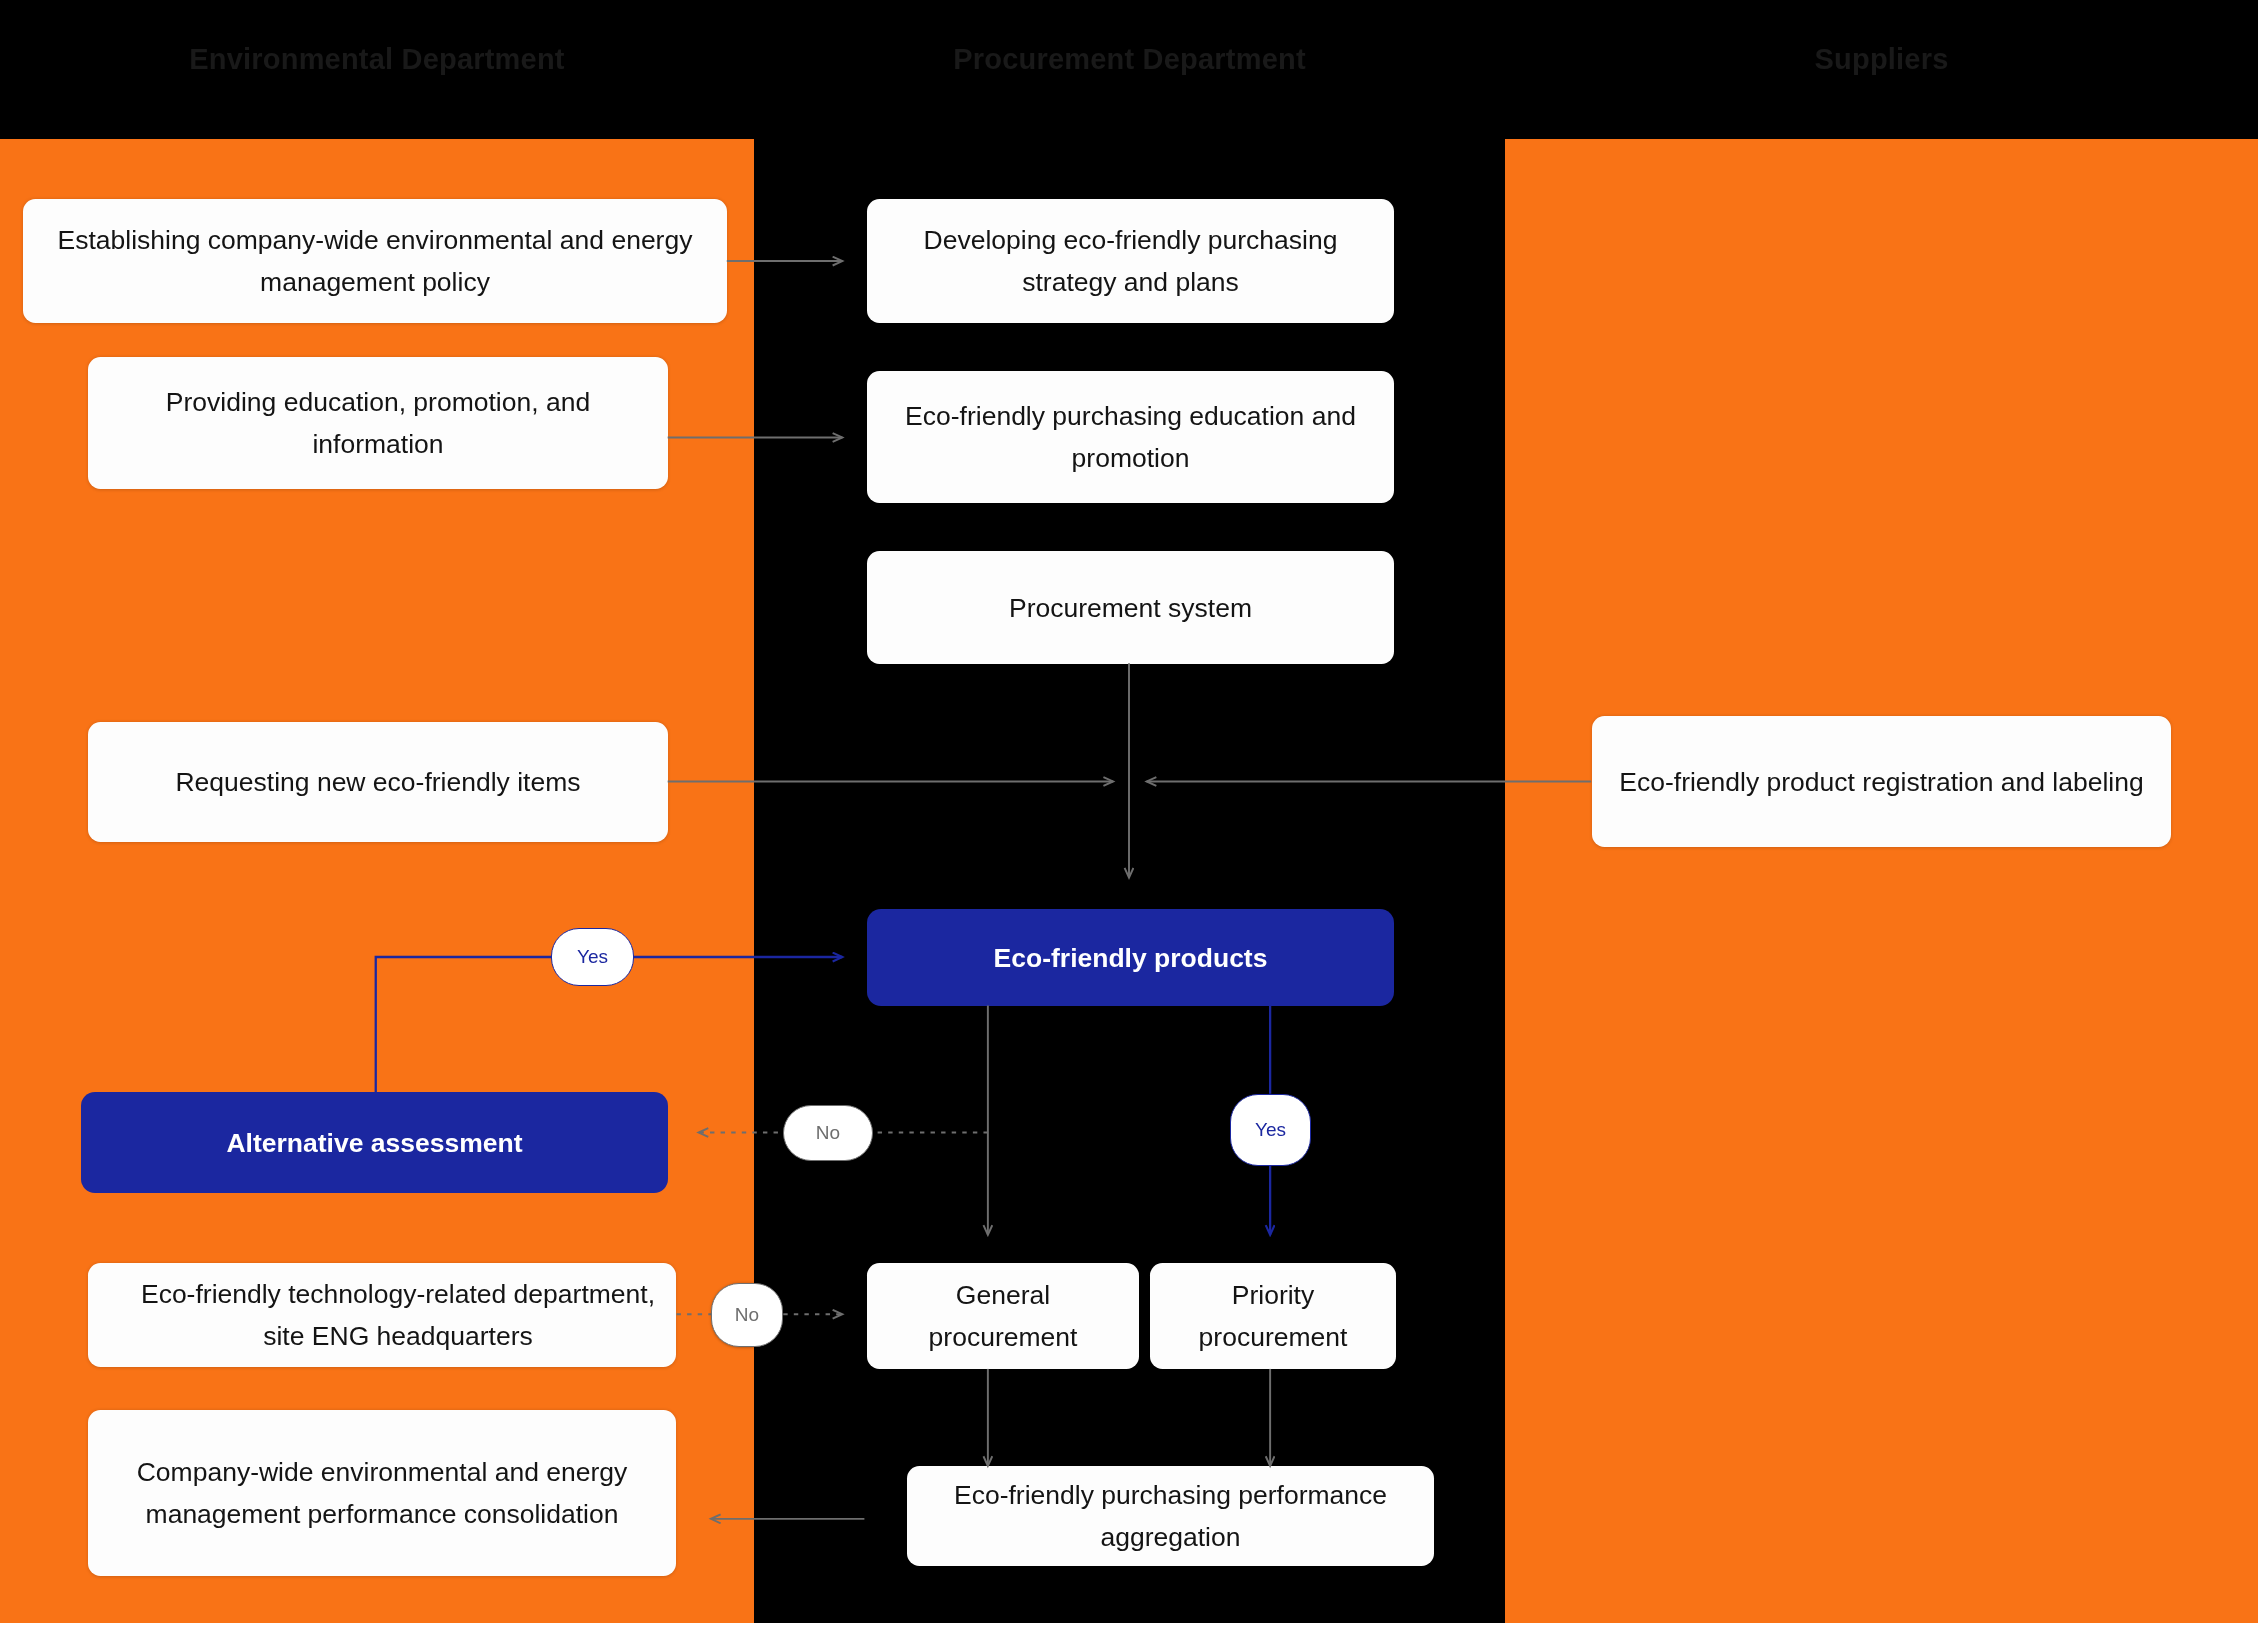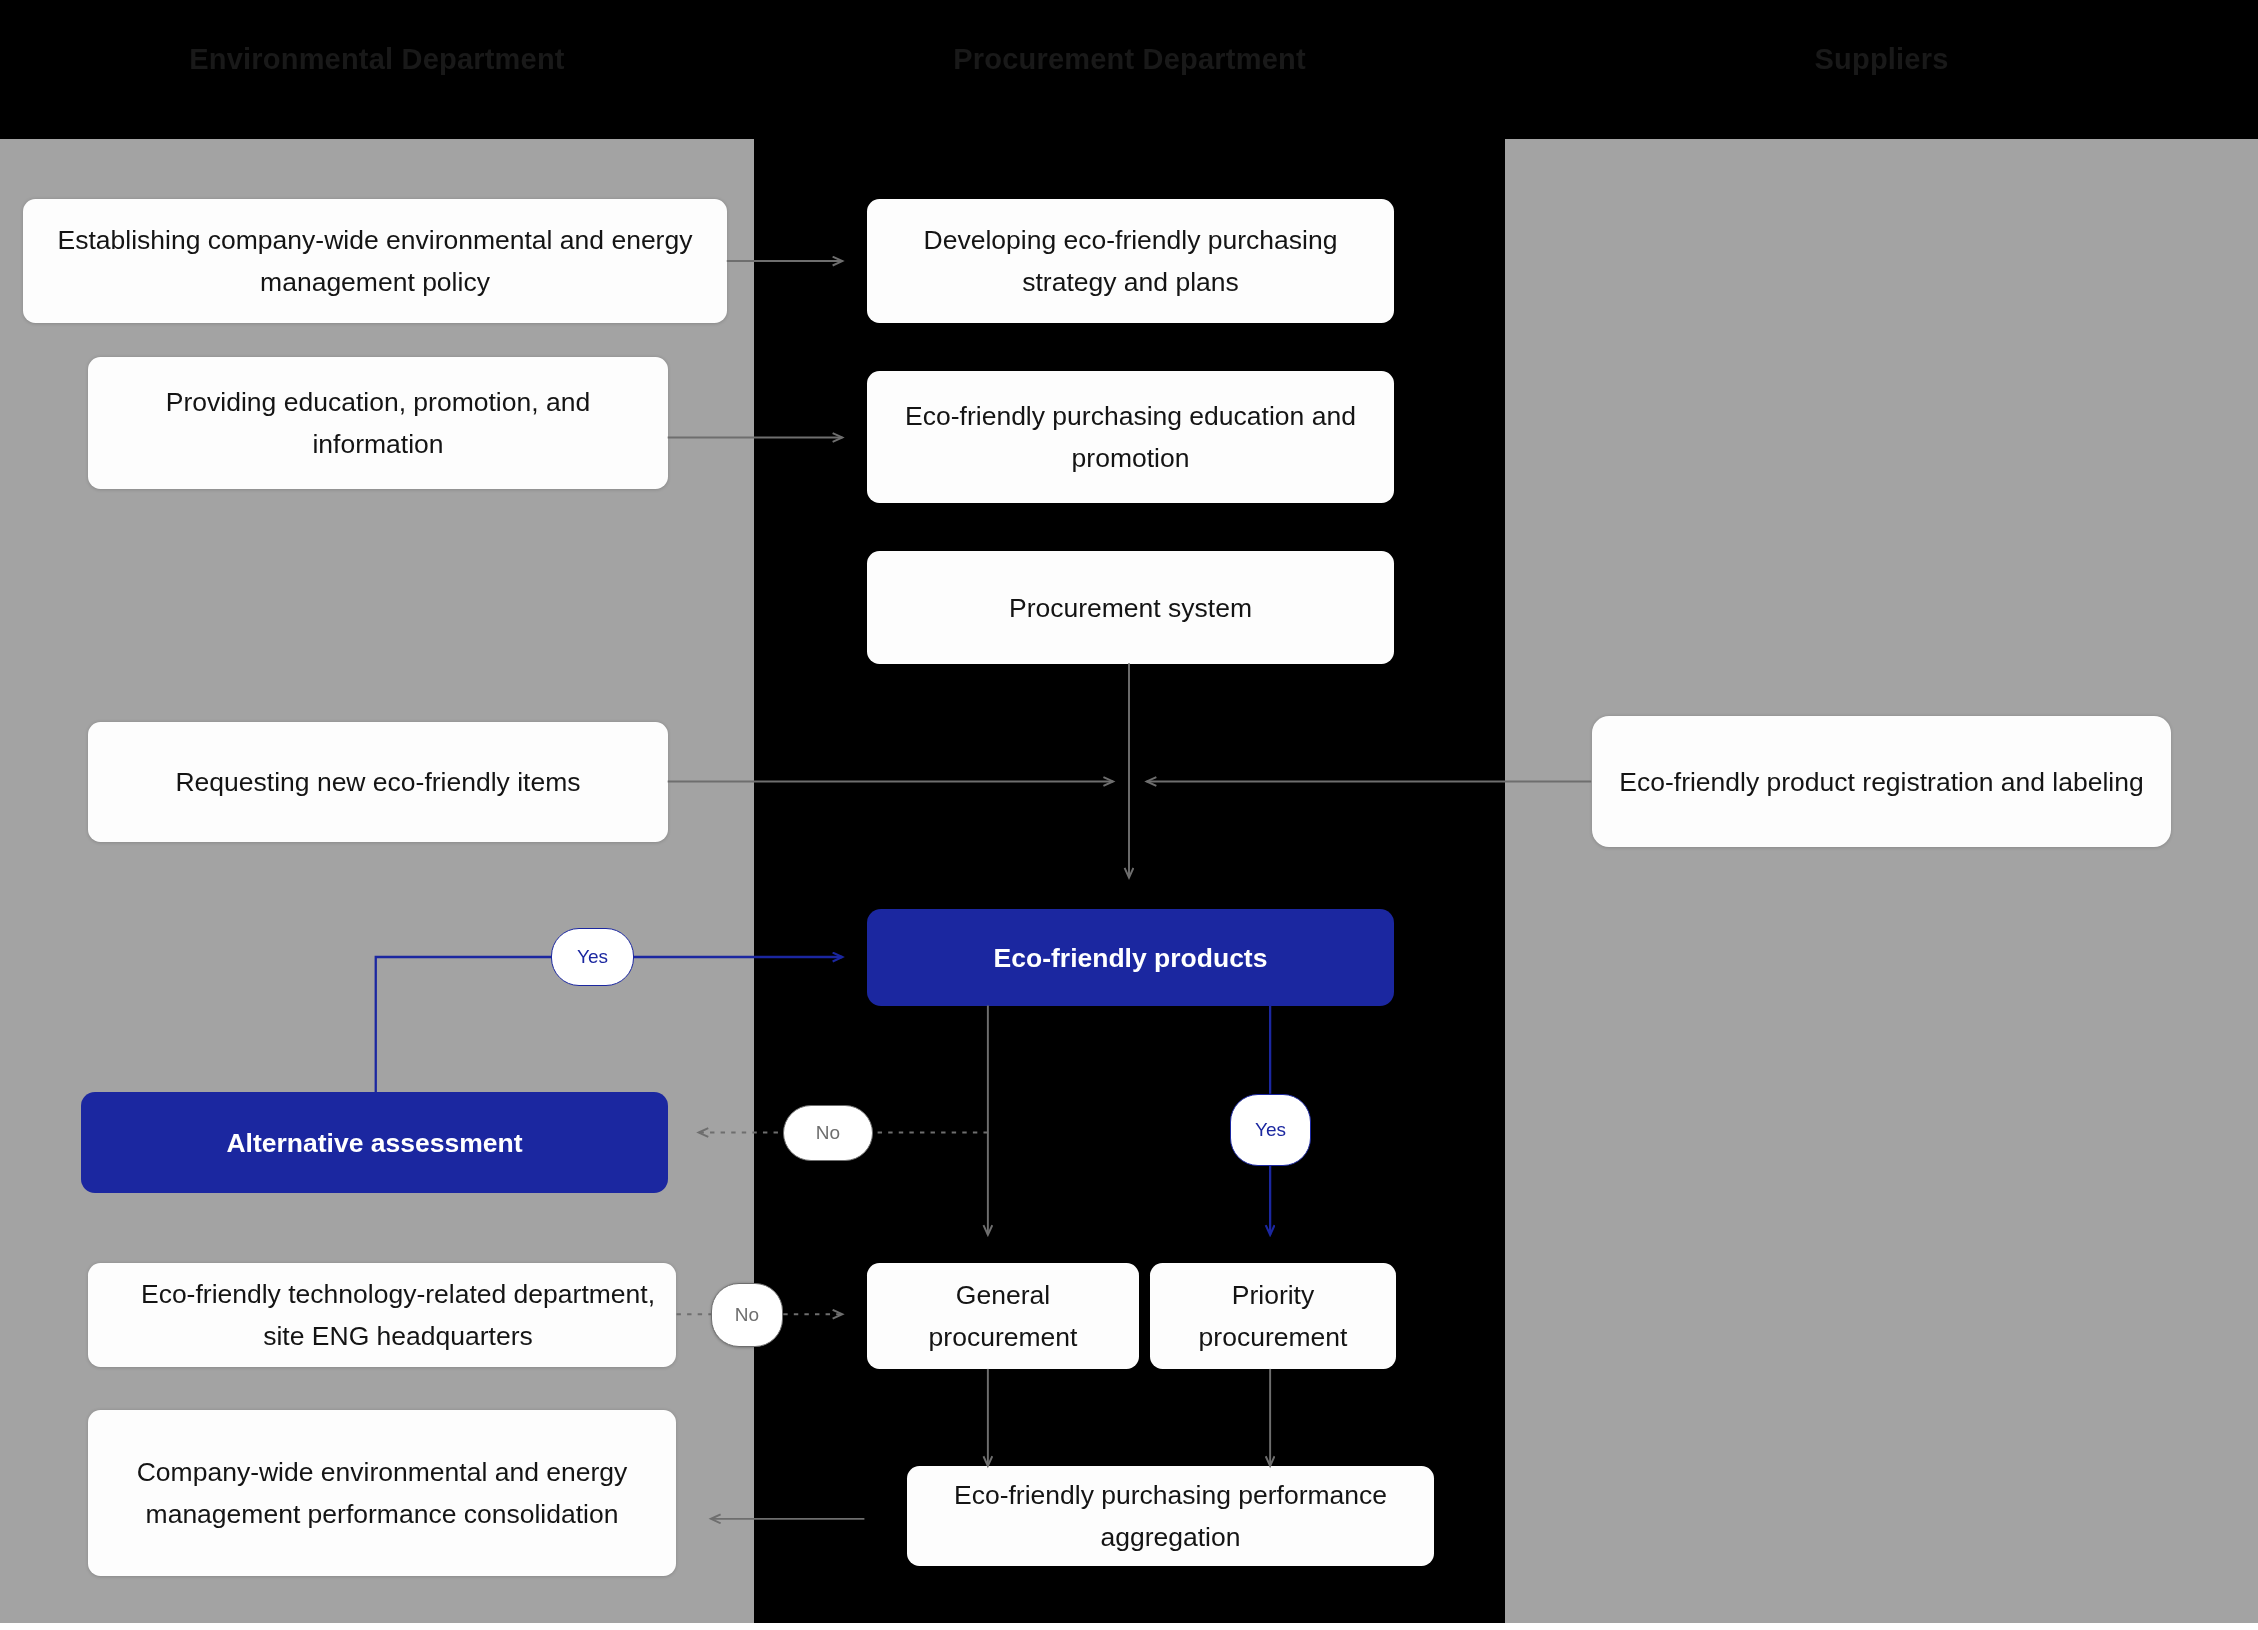--- a/index.html
+++ b/index.html
@@ -7,21 +7,21 @@
     padding: 0;
     background: #ffffff;
   }
   body {
     font-family: "Liberation Sans", sans-serif;
   }
   #stage {
     position: relative;
     width: 2258px;
     height: 1630px;
-    background: #a3a3a3;
+    background: #f97316;
     overflow: hidden;
   }
 
   
   .top-band {
     position: absolute;
     left: 0; top: 0;
     width: 2258px; height: 139px;
     background: #000000;
   }
@@ -187,21 +187,21 @@
   <div class="node" style="left:867px; top:551px; width:527px; height:113px;">Procurement system</div>
 
   <div class="node blue" style="left:867px; top:909px; width:527px; height:97px;">Eco-friendly products</div>
 
   <div class="node" style="left:867px; top:1263px; width:272px; height:106px;">General procurement</div>
 
   <div class="node" style="left:1150px; top:1263px; width:246px; height:106px;">Priority procurement</div>
 
   <div class="node" style="left:867px; top:1466px; width:527px; height:100px;margin-left:40px;">Eco-friendly purchasing performance aggregation</div>
 
-  <div class="node" style="left:1592px; top:716px; width:579px; height:131px;border-radius:17px;">Eco-friendly product registration and labeling</div>
+  <div class="node" style="left:1592px; top:716px; width:579px; height:131px;">Eco-friendly product registration and labeling</div>
 
   <div class="pill yes" style="left:551px; top:928px; width:83px; height:58px;">Yes</div>
 
   <div class="pill yes" style="left:1230px; top:1094px; width:81px; height:72px;">Yes</div>
 
   <div class="pill no" style="left:783px; top:1105px; width:90px; height:56px;">No</div>
 
   <div class="pill no" style="left:711px; top:1283px; width:72px; height:64px;">No</div>
 
   <div class="bottom-strip"></div>

